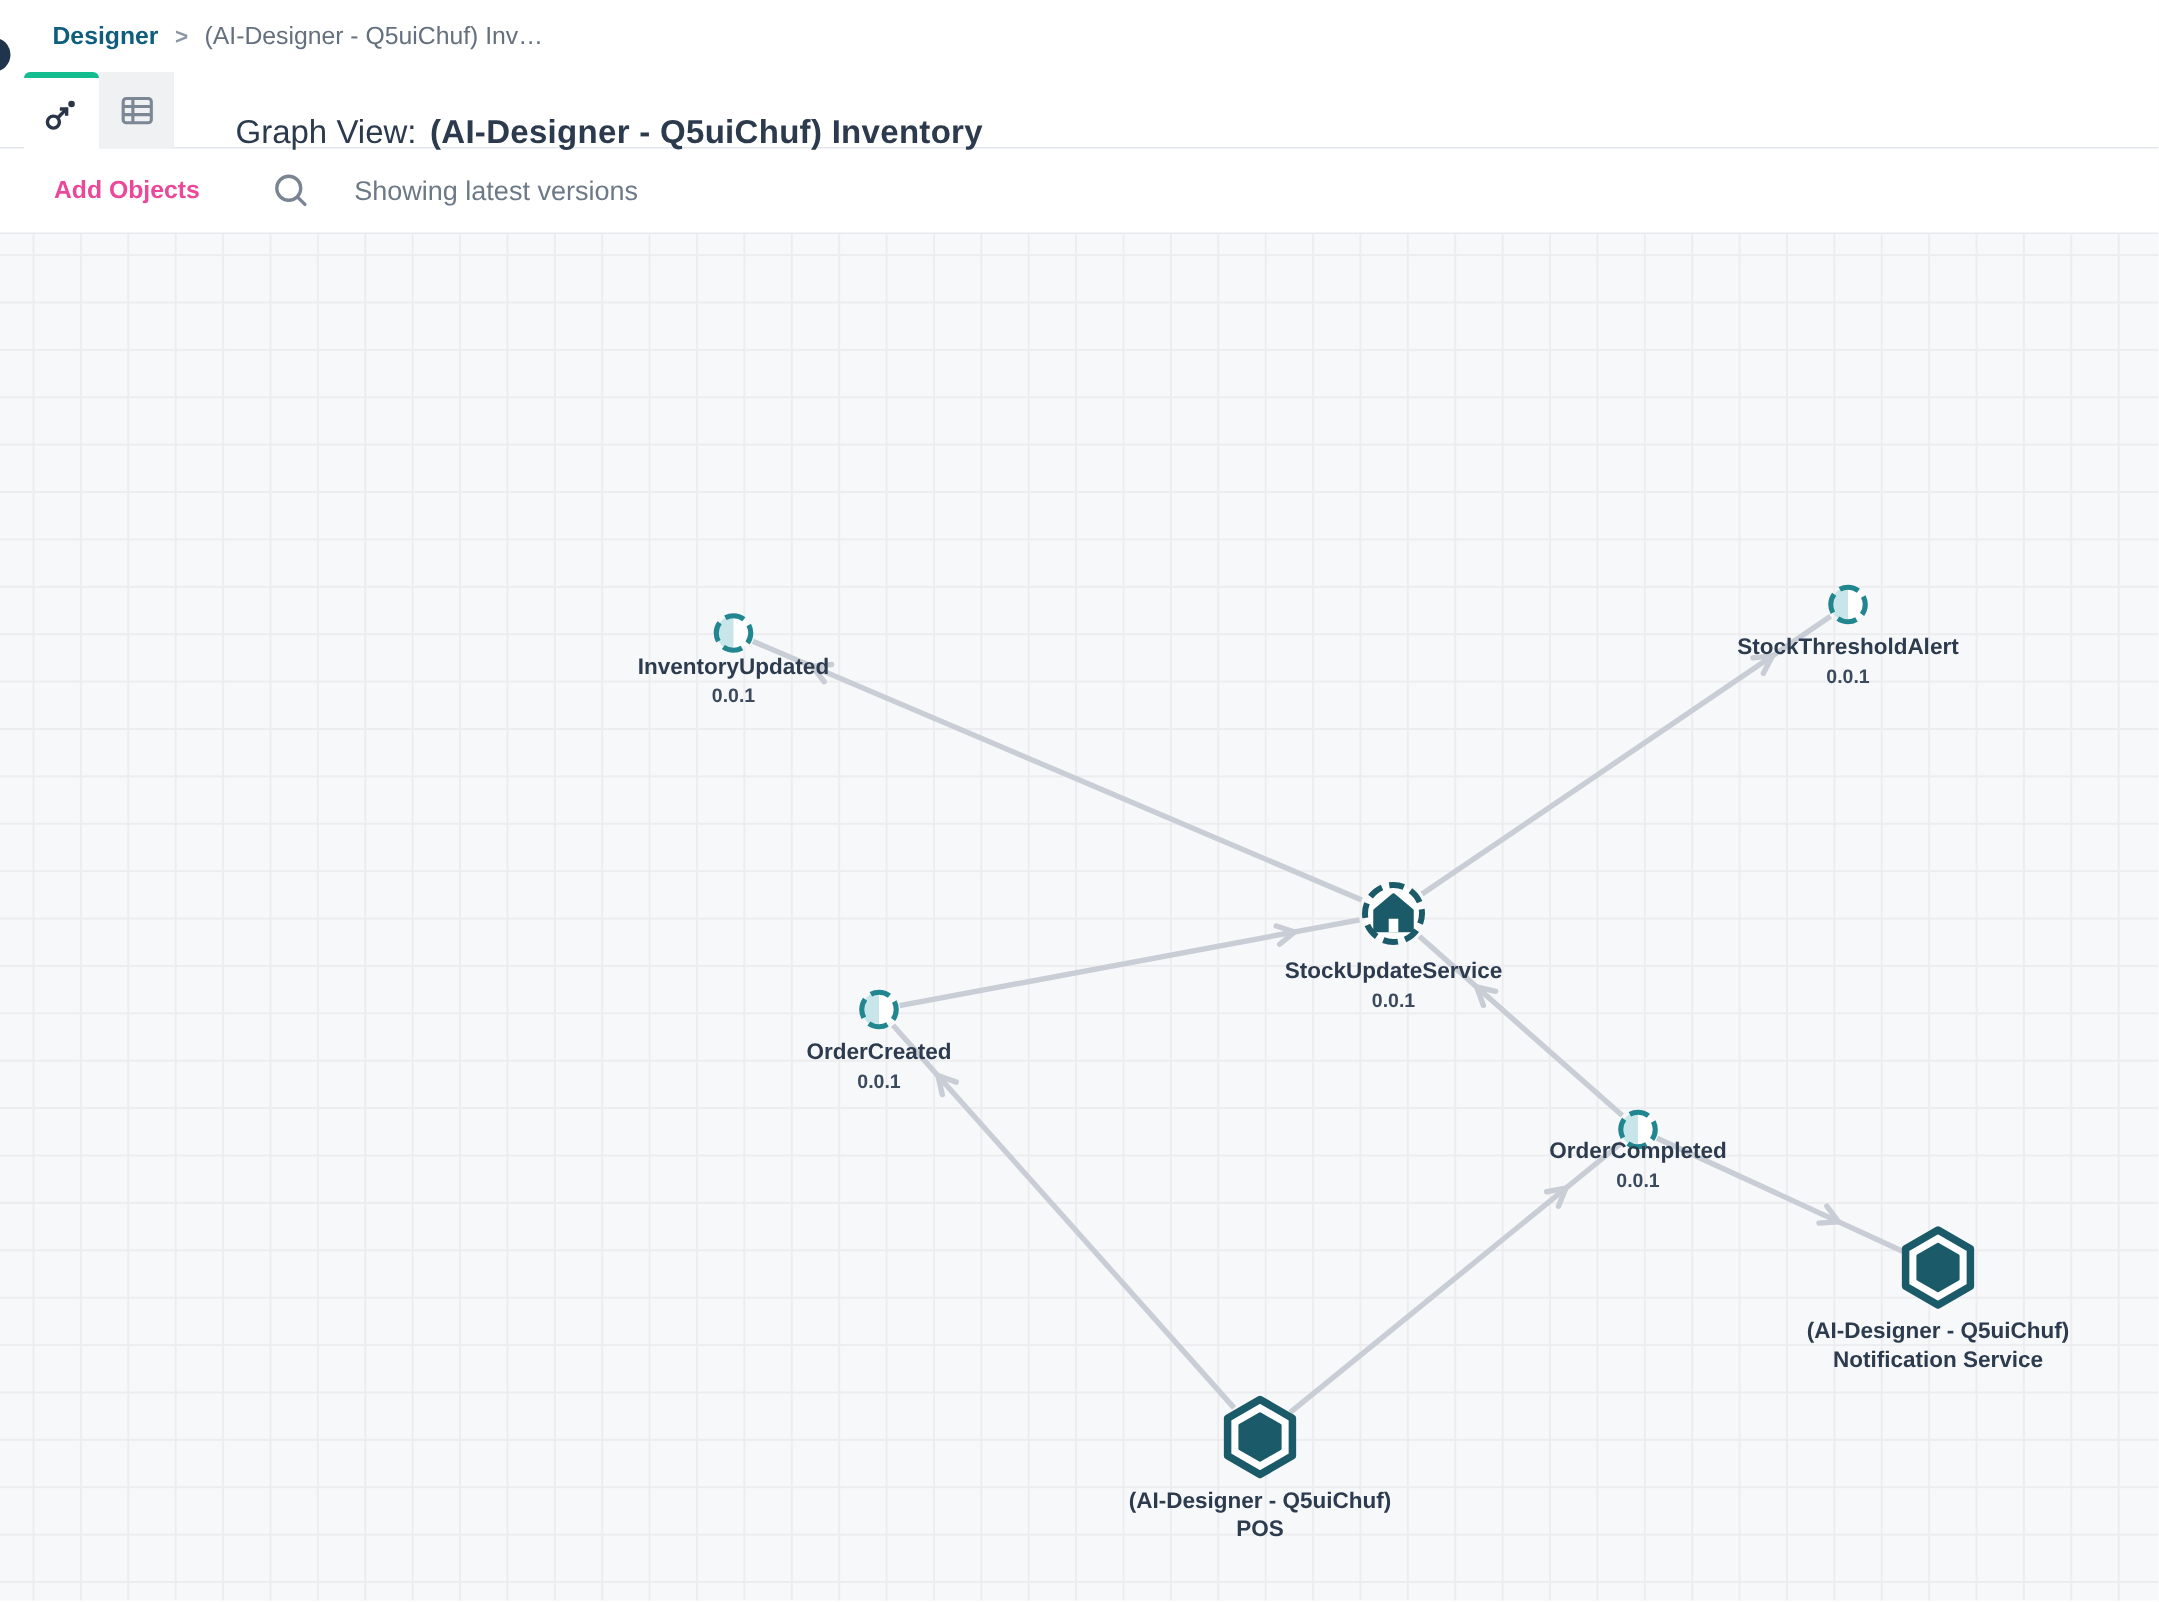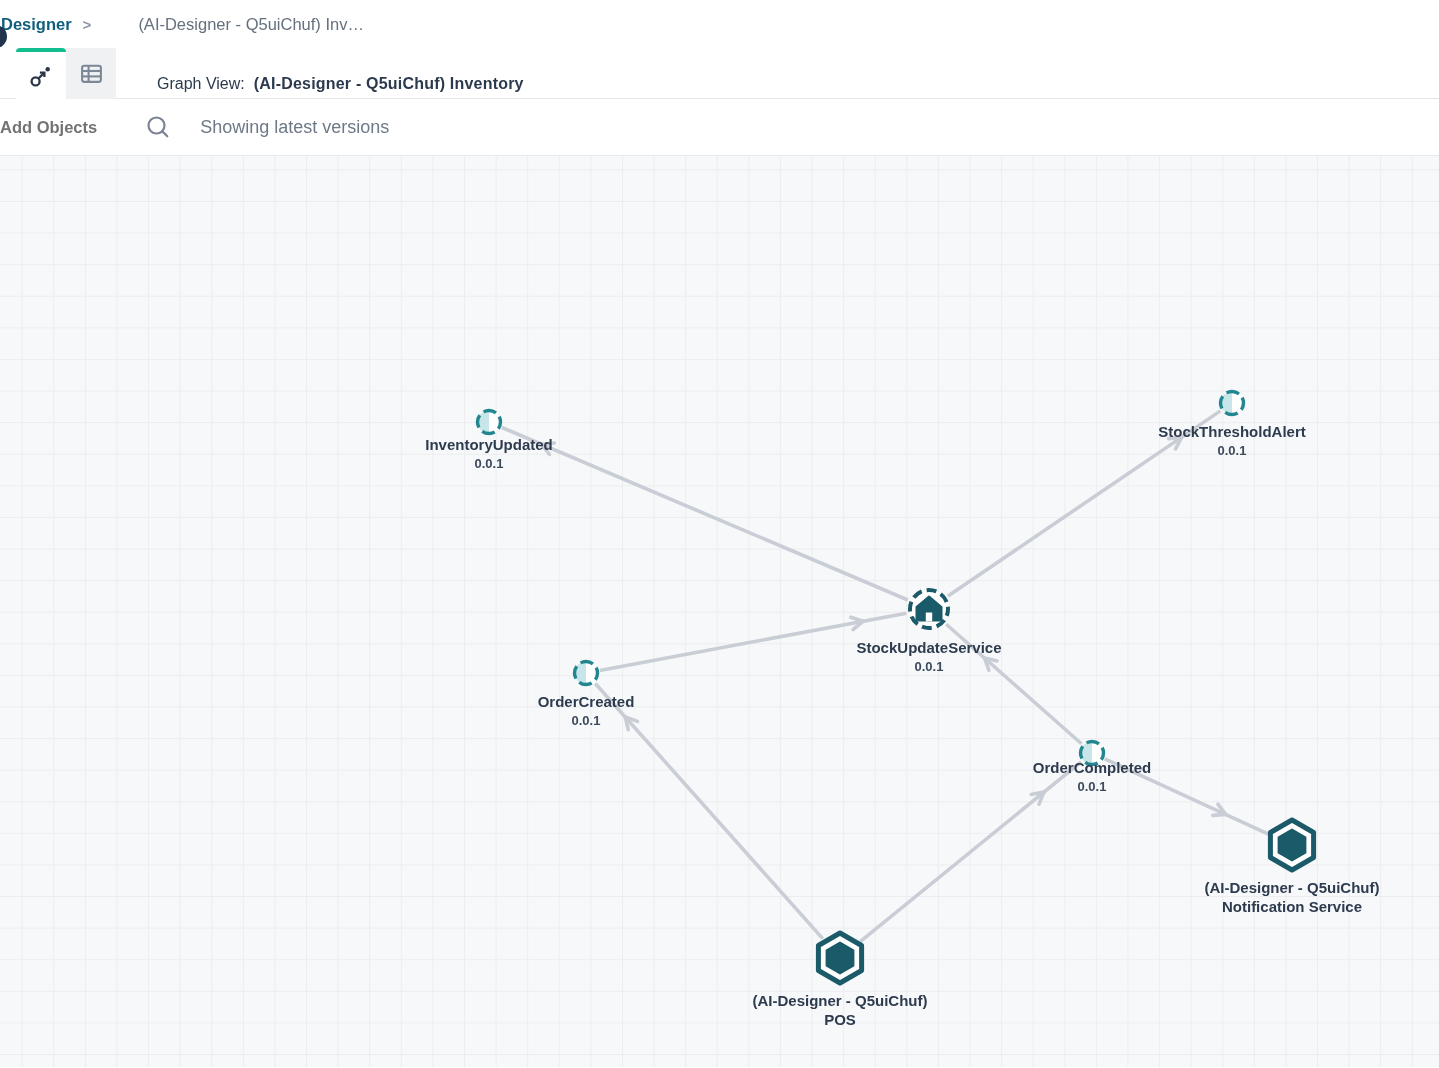--- a/index.html
+++ b/index.html
@@ -4,38 +4,38 @@
 <style>
   * { box-sizing: border-box; }
   html,body { margin:0; padding:0; }
   body {
     width:1439px; height:1068px; overflow:hidden; position:relative;
     font-family:"Liberation Sans", sans-serif; background:#ffffff;
     -webkit-font-smoothing:antialiased;
   }
 
   
-  .breadcrumb-row { height:48px; display:flex; align-items:center; padding-left:1px; position:relative; background:#fff; }
+  .breadcrumb-row { height:48px; display:flex; align-items:center; padding-left:35px; position:relative; background:#fff; }
   .avatar-sliver { position:absolute; left:-16px; top:25px; width:23px; height:23px; border-radius:50%; background:#20344d; }
   .breadcrumb-root { color:#0f5e7d; font-weight:700; font-size:16.5px; cursor:pointer; }
   .breadcrumb-sep { color:#8b95a3; margin:0 11px; font-size:15px; font-weight:700; }
-  .breadcrumb-current { color:#65707e; font-size:16.5px;margin-left:36px; }
+  .breadcrumb-current { color:#65707e; font-size:16.5px; }
 
   
   .tab-row { height:51px; border-bottom:1px solid #e2e5eb; display:flex; padding-left:16px; position:relative; background:#fff; }
   .tab { width:50px; height:51px; display:flex; align-items:center; justify-content:center; cursor:pointer; }
   .tab.active { border-top:4px solid #14bd90; border-radius:4px 4px 0 0; background:#fff; position:relative; z-index:1; box-shadow:0 1px 0 #fff; }
   .tab.inactive { background:#f0f1f3; }
-  .page-title { position:absolute; left:157px; top:0; height:50px; display:flex; align-items:center; font-size:16px; color:#2c3a4d; white-space:nowrap; }
+  .page-title { position:absolute; left:157px; top:0; height:50px; display:flex; align-items:center; font-size:22px; color:#2c3a4d; white-space:nowrap; }
   .title-prefix { font-weight:400; margin-right:9px; }
   .title-name { font-weight:800; letter-spacing:0.2px; }
 
   
   .toolbar { height:57px; display:flex; align-items:center; border-bottom:1px solid #e6e9ee; background:#fff; }
-  .add-objects { color:#737373; font-weight:700; font-size:16.5px; cursor:pointer; background:none; border:none; padding:0; font-family:inherit; }
+  .add-objects { margin-left:36px; color:#ec4899; font-weight:700; font-size:16.5px; cursor:pointer; background:none; border:none; padding:0; font-family:inherit; }
   .search-icon { margin-left:48px; display:flex; align-items:center; }
   .search-input { border:none; outline:none; background:transparent; margin-left:26px; font-size:18px; color:#4a5562; width:520px; font-family:inherit; }
   .search-input::placeholder { color:#6e7987; opacity:1; }
 
   
   .canvas {
     position:relative; width:1439px; height:911px; overflow:hidden;
     background-color:#f7f8f9;
     background-image:
       linear-gradient(to right, #ededf0 1px, transparent 1px),

